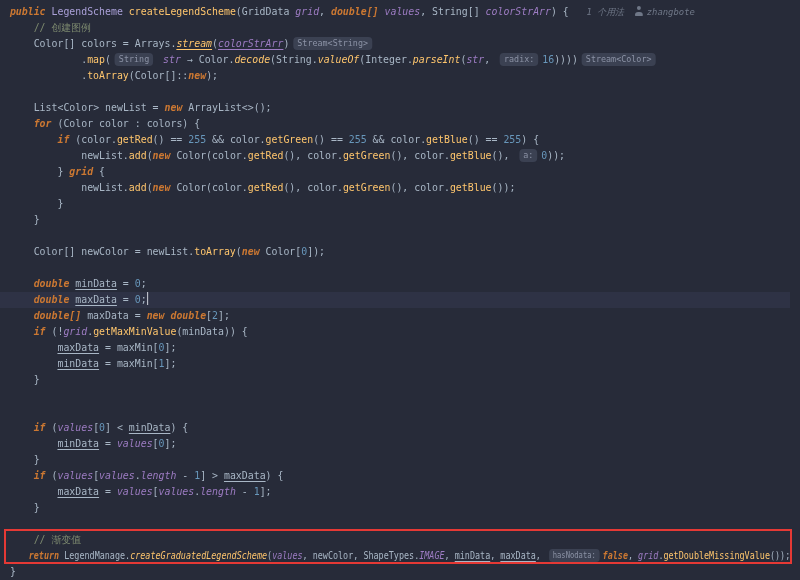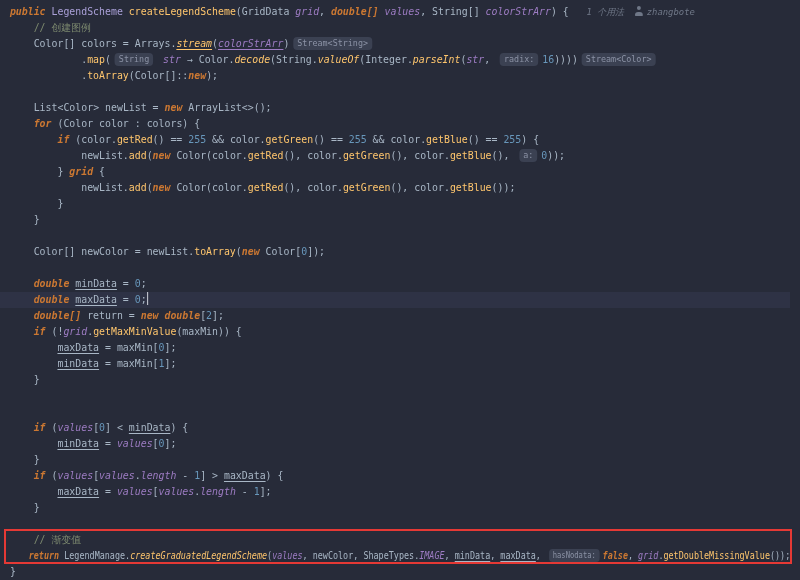--- a/index.html
+++ b/index.html
@@ -54,22 +54,22 @@
       <div class="line" style="transform-origin: 0px 50%; transform: scaleX(0.9875);"><span class="tk d">            newList.</span><span class="tk m">add</span><span class="tk d">(</span><span class="tk k">new </span><span class="tk t">Color</span><span class="tk d">(color.</span><span class="tk m">getRed</span><span class="tk d">(), color.</span><span class="tk m">getGreen</span><span class="tk d">(), color.</span><span class="tk m">getBlue</span><span class="tk d">(), </span><span class="tk chip">a:</span><span class="tk n">0</span><span class="tk d">));</span></div>
       <div class="line" style="transform-origin: 0px 50%; transform: scaleX(0.9875);"><span class="tk d">        } </span><span class="tk k">grid</span><span class="tk d"> {</span></div>
       <div class="line" style="transform-origin: 0px 50%; transform: scaleX(0.9875);"><span class="tk d">            newList.</span><span class="tk m">add</span><span class="tk d">(</span><span class="tk k">new </span><span class="tk t">Color</span><span class="tk d">(color.</span><span class="tk m">getRed</span><span class="tk d">(), color.</span><span class="tk m">getGreen</span><span class="tk d">(), color.</span><span class="tk m">getBlue</span><span class="tk d">());</span></div>
       <div class="line" style="transform-origin: 0px 50%; transform: scaleX(0.9875);"><span class="tk d">        }</span></div>
       <div class="line" style="transform-origin: 0px 50%; transform: scaleX(0.9875);"><span class="tk d">    }</span></div>
       <div class="line" style="transform-origin: 0px 50%; transform: scaleX(0.9875);"></div>
       <div class="line" style="transform-origin: 0px 50%; transform: scaleX(0.9875);"><span class="tk d">    </span><span class="tk t">Color[] </span><span class="tk d">newColor = newList.</span><span class="tk m">toArray</span><span class="tk d">(</span><span class="tk k">new </span><span class="tk t">Color</span><span class="tk d">[</span><span class="tk n">0</span><span class="tk d">]);</span></div>
       <div class="line" style="transform-origin: 0px 50%; transform: scaleX(0.9875);"></div>
       <div class="line" style="transform-origin: 0px 50%; transform: scaleX(0.9875);"><span class="tk d">    </span><span class="tk k">double </span><span class="tk d u">minData</span><span class="tk d"> = </span><span class="tk n">0</span><span class="tk d">;</span></div>
       <div class="line caret-line" style="transform-origin: 0px 50%; transform: scaleX(0.9875);"><span class="tk d">    </span><span class="tk k">double </span><span class="tk d u">maxData</span><span class="tk d"> = </span><span class="tk n">0</span><span class="tk d">;</span><span class="tk caret"></span></div>
-      <div class="line" style="transform-origin: 0px 50%; transform: scaleX(0.9875);"><span class="tk d">    </span><span class="tk k">double[] </span><span class="tk d">return = </span><span class="tk k">new </span><span class="tk k">double</span><span class="tk d">[</span><span class="tk n">2</span><span class="tk d">];</span></div>
-      <div class="line" style="transform-origin: 0px 50%; transform: scaleX(0.9875);"><span class="tk d">    </span><span class="tk k">if </span><span class="tk d">(!</span><span class="tk p">grid</span><span class="tk d">.</span><span class="tk m">getMaxMinValue</span><span class="tk d">(maxMin)) {</span></div>
+      <div class="line" style="transform-origin: 0px 50%; transform: scaleX(0.9875);"><span class="tk d">    </span><span class="tk k">double[] </span><span class="tk d">maxData = </span><span class="tk k">new </span><span class="tk k">double</span><span class="tk d">[</span><span class="tk n">2</span><span class="tk d">];</span></div>
+      <div class="line" style="transform-origin: 0px 50%; transform: scaleX(0.9875);"><span class="tk d">    </span><span class="tk k">if </span><span class="tk d">(!</span><span class="tk p">grid</span><span class="tk d">.</span><span class="tk m">getMaxMinValue</span><span class="tk d">(minData)) {</span></div>
       <div class="line" style="transform-origin: 0px 50%; transform: scaleX(0.9875);"><span class="tk d">        </span><span class="tk d u">maxData</span><span class="tk d"> = maxMin[</span><span class="tk n">0</span><span class="tk d">];</span></div>
       <div class="line" style="transform-origin: 0px 50%; transform: scaleX(0.9875);"><span class="tk d">        </span><span class="tk d u">minData</span><span class="tk d"> = maxMin[</span><span class="tk n">1</span><span class="tk d">];</span></div>
       <div class="line" style="transform-origin: 0px 50%; transform: scaleX(0.9875);"><span class="tk d">    }</span></div>
       <div class="line" style="transform-origin: 0px 50%; transform: scaleX(0.9875);"></div>
       <div class="line" style="transform-origin: 0px 50%; transform: scaleX(0.9875);"></div>
       <div class="line" style="transform-origin: 0px 50%; transform: scaleX(0.9875);"><span class="tk d">    </span><span class="tk k">if </span><span class="tk d">(</span><span class="tk p">values</span><span class="tk d">[</span><span class="tk n">0</span><span class="tk d">] &lt; </span><span class="tk d u">minData</span><span class="tk d">) {</span></div>
       <div class="line" style="transform-origin: 0px 50%; transform: scaleX(0.9875);"><span class="tk d">        </span><span class="tk d u">minData</span><span class="tk d"> = </span><span class="tk p">values</span><span class="tk d">[</span><span class="tk n">0</span><span class="tk d">];</span></div>
       <div class="line" style="transform-origin: 0px 50%; transform: scaleX(0.9875);"><span class="tk d">    }</span></div>
       <div class="line" style="transform-origin: 0px 50%; transform: scaleX(0.9875);"><span class="tk d">    </span><span class="tk k">if </span><span class="tk d">(</span><span class="tk p">values</span><span class="tk d">[</span><span class="tk p">values</span><span class="tk d">.</span><span class="tk f">length</span><span class="tk d"> - </span><span class="tk n">1</span><span class="tk d">] &gt; </span><span class="tk d u">maxData</span><span class="tk d">) {</span></div>
       <div class="line" style="transform-origin: 0px 50%; transform: scaleX(0.9875);"><span class="tk d">        </span><span class="tk d u">maxData</span><span class="tk d"> = </span><span class="tk p">values</span><span class="tk d">[</span><span class="tk p">values</span><span class="tk d">.</span><span class="tk f">length</span><span class="tk d"> - </span><span class="tk n">1</span><span class="tk d">];</span></div>

